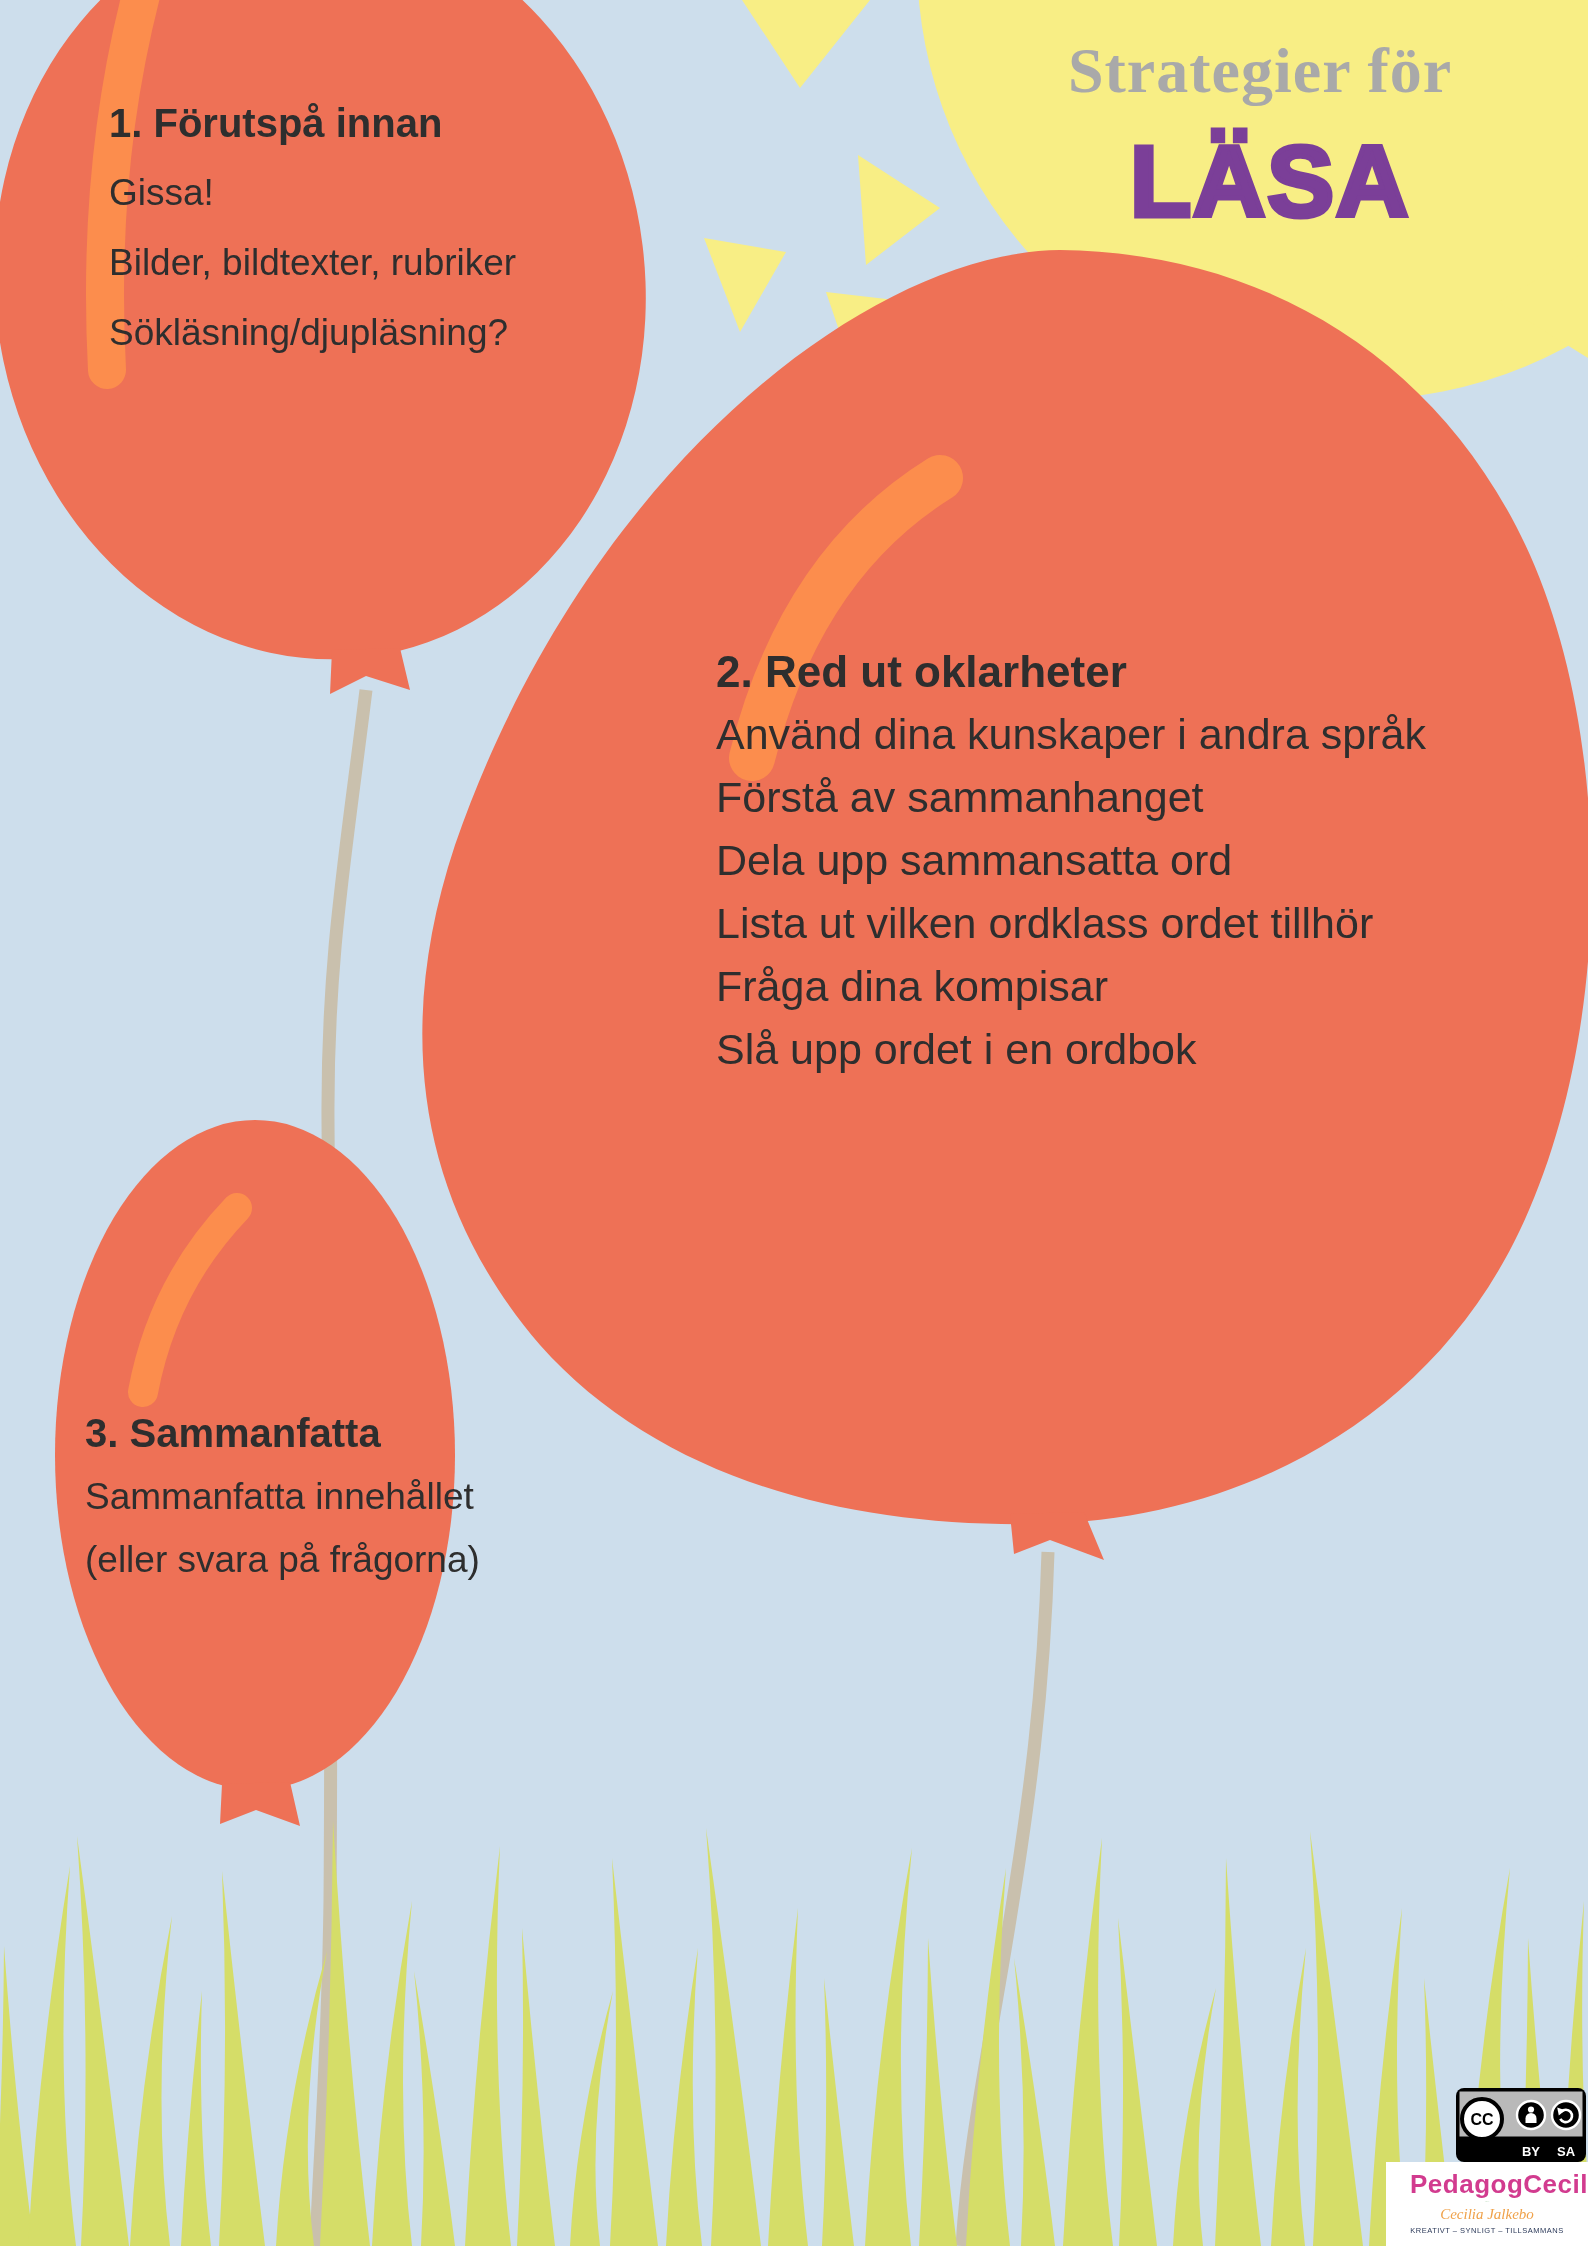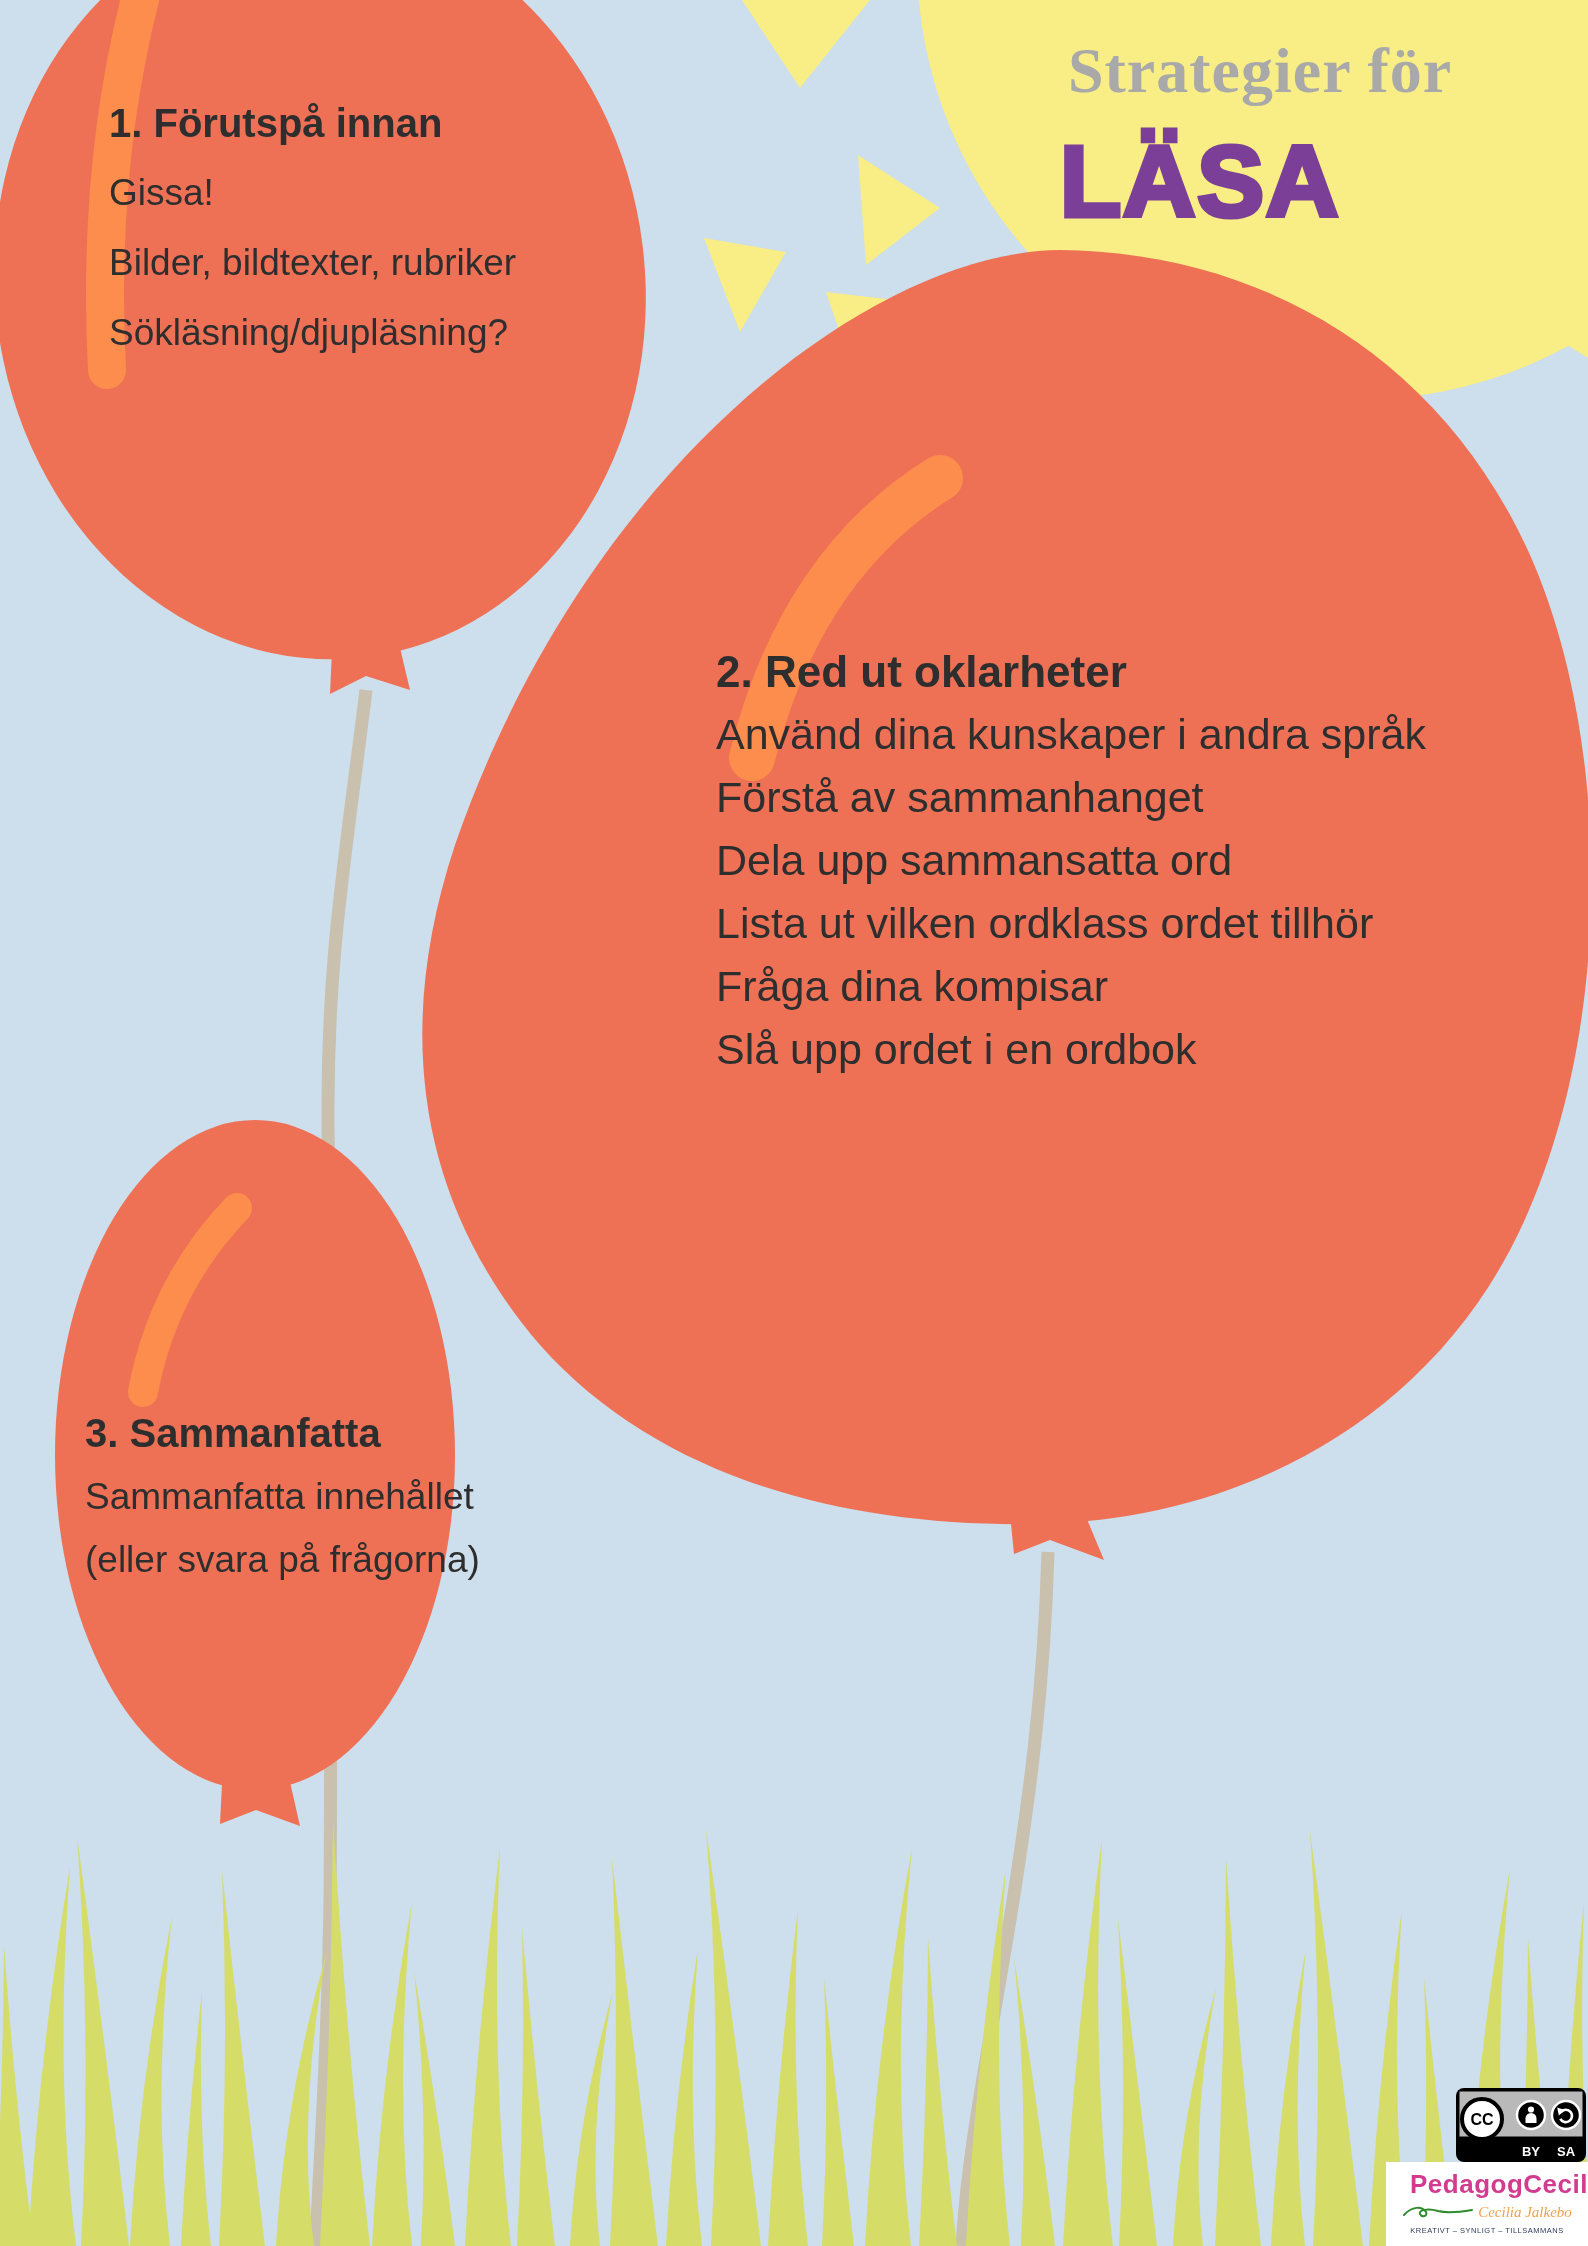--- a/index.html
+++ b/index.html
@@ -17,31 +17,31 @@
   .b2{left:716px;top:640px;font-size:43px;line-height:63px;}
   .b2 .heading{font-size:44px;}
   .b3{left:85px;top:1402px;font-size:37px;line-height:63px;}
   .b3 .heading{font-size:40px;}
   .title-prefix{
     position:absolute;left:1020px;top:34px;width:480px;text-align:center;
     font-family:Liberation Serif, serif;font-weight:bold;font-size:64px;
     color:#a9a9a9;letter-spacing:1px;
   }
   .title-word{
-    position:absolute;left:1060px;top:124px;width:420px;text-align:left;
+    position:absolute;left:1060px;top:124px;width:420px;text-align:center;
     font-weight:bold;font-size:100px;color:#7b3f98;
     -webkit-text-stroke:5px #7b3f98;letter-spacing:2px;
   }
   .cc-badge{position:absolute;left:1454px;top:2086px;width:134px;height:78px;}
   .logo-box{
     position:absolute;left:1386px;top:2162px;width:202px;height:84px;
     background:#ffffff;text-align:center;
   }
   .logo-brand{font-weight:bold;font-size:26px;color:#d23b8f;margin-top:7px;letter-spacing:0.5px;padding-left:24px;}
-  .logo-row{display:flex;align-items:center;justify-content:center;gap:4px;margin-top:1px;height:22px;}
+  .logo-row{display:flex;align-items:center;justify-content:center;gap:4px;margin-top:1px;height:22px;flex-direction:column;}
   .logo-sig{font-family:"Liberation Serif", serif;font-style:italic;font-size:15px;color:#f0a24a;}
   .logo-tagline{font-size:7.5px;letter-spacing:0.5px;color:#2c3a5a;margin-top:3px;}
 </style>
 </head>
 <body>
 
 <svg class="art" width="1588" height="2246" viewBox="0 0 1588 2246">
 
   <circle cx="1357" cy="-40" r="440" fill="#f8ee85"></circle>
   <g fill="#f8ee85">

